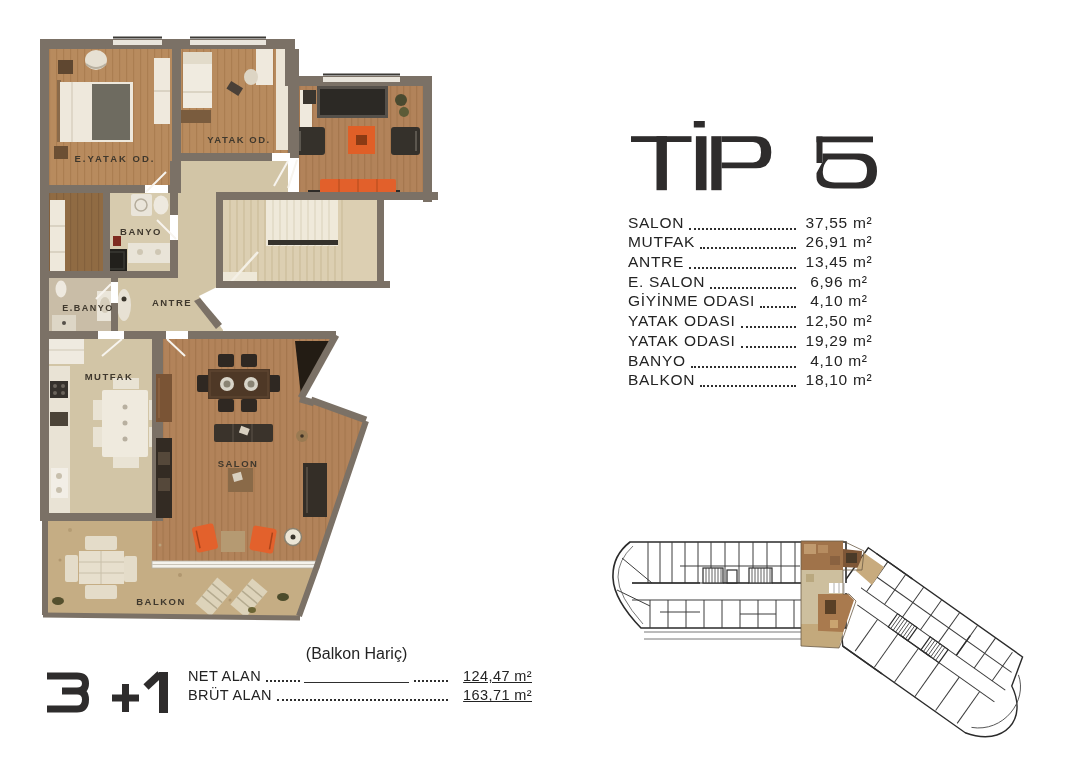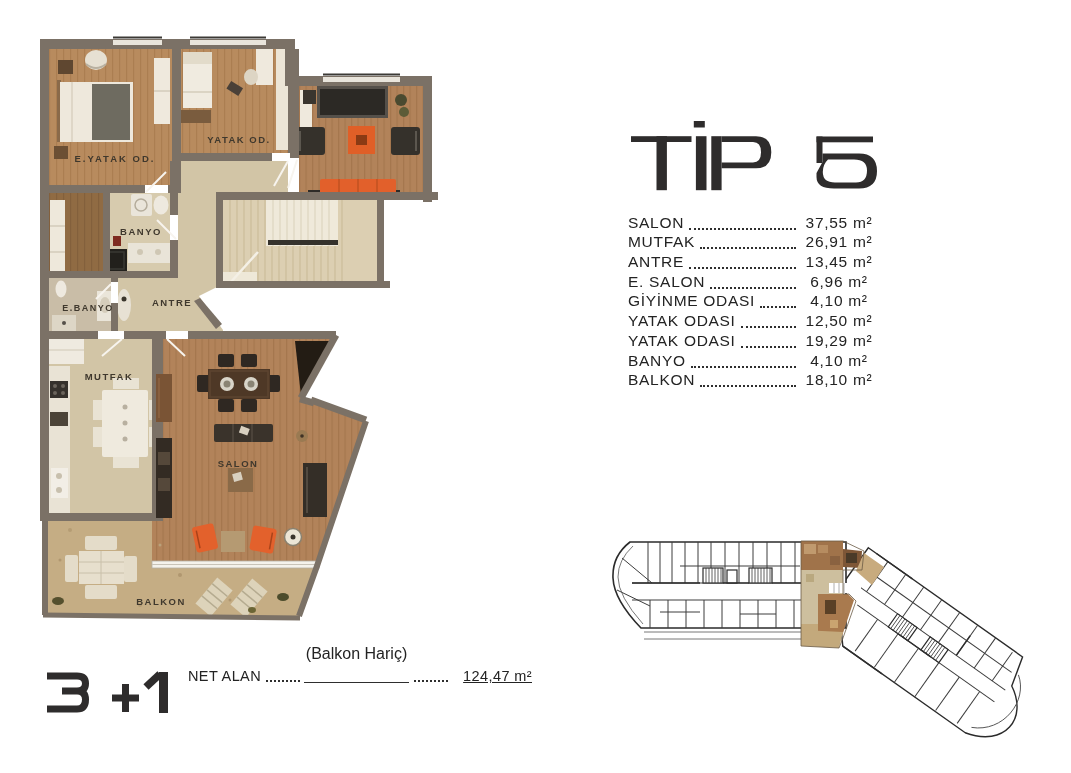--- a/index.html
+++ b/index.html
@@ -631,14 +631,19 @@
 </div>
 
 <div class="rows2">
   <div class="row2">
         <span class="lab">NET ALAN</span>
         <span class="dots"></span>
         <span class="bh">(Balkon Hariç)</span>
         <span class="dots"></span>
         <span class="val">124,47 m²</span>
       </div>
+  <div class="row2">
+        <span class="lab">BRÜT ALAN</span>
+        <span class="dots"></span>
+        <span class="val">163,71 m²</span>
+      </div>
 </div>
 </div>
 
 </body></html>

